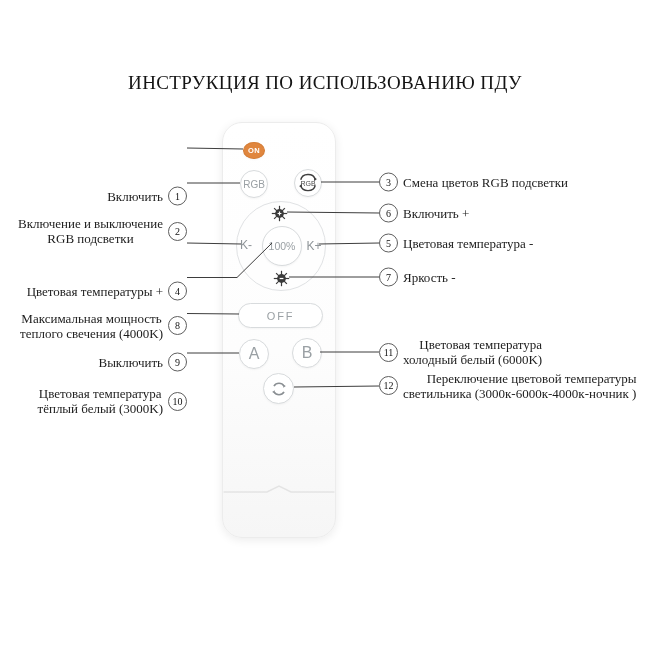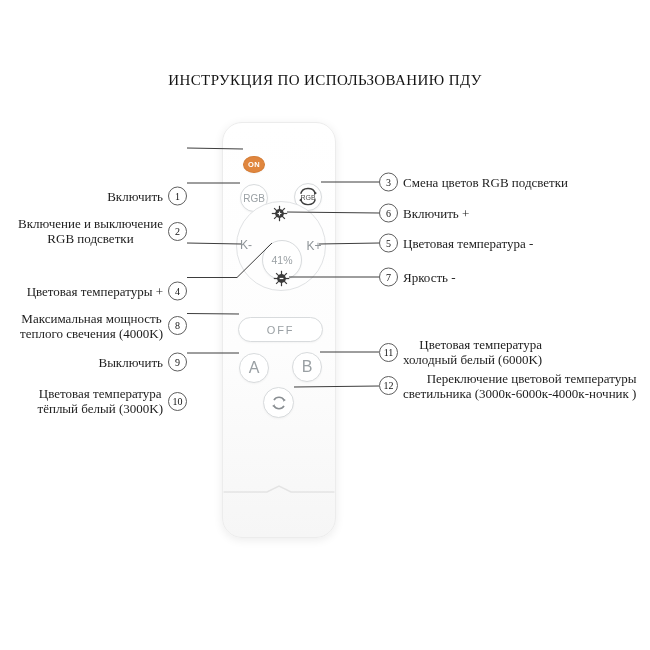--- a/index.html
+++ b/index.html
@@ -1,29 +1,29 @@
 <!DOCTYPE html>
 <html><head>
 <meta charset="utf-8">
 <style>
   html,body{margin:0;padding:0;background:#ffffff;}
   .canvas{position:relative;width:650px;height:650px;background:#ffffff;overflow:hidden;
           font-family:"Liberation Serif",serif;color:#1c1c1c;}
   .page-title{position:absolute;top:72px;left:0;width:650px;text-align:center;
-              font-size:15px;letter-spacing:.4px;color:#141414;font-weight:400;}
+              font-size:19px;letter-spacing:.4px;color:#141414;font-weight:400;}
   
   .remote{position:absolute;left:222px;top:122px;width:112px;height:414px;
           border-radius:20px;border:1px solid #ececec;
           background:linear-gradient(180deg,#ffffff 0%,#fdfdfd 55%,#f6f6f6 100%);
           box-shadow:0 2px 10px rgba(0,0,0,.08);}
   .remote *{box-sizing:border-box;}
   .btn{position:absolute;display:flex;align-items:center;justify-content:center;
        background:#ffffff;border:1px solid #d8dbdd;border-radius:50%;
        font-family:"Liberation Sans",sans-serif;color:#9aa0a4;
-       box-shadow:0 1px 2px rgba(0,0,0,.04);margin-top:14px;}
+       box-shadow:0 1px 2px rgba(0,0,0,.04);}
   .on-btn{left:20px;top:19px;width:22px;height:17px;background:#e0863e;border:1px solid #d47c35;
           color:#ffffff;font-size:7.5px;font-weight:bold;letter-spacing:.3px;}
   .rgb-btn{left:17px;top:47px;width:28px;height:28px;font-size:10px;}
   .rgbcycle-btn{left:71px;top:46px;width:28px;height:28px;}
   .rgbcycle-btn .rgb-small{position:absolute;left:0;top:0;width:100%;height:100%;
         display:flex;align-items:center;justify-content:center;
         font-size:7px;color:#4a4a4a;font-family:"Liberation Sans",sans-serif;}
   .ring{position:absolute;left:13px;top:78px;width:90px;height:90px;border-radius:50%;
         border:1px solid #e0e2e4;background:#fefefe;}
   .inner-circle{left:39px;top:103px;width:40px;height:40px;font-size:10.5px;}
@@ -71,21 +71,21 @@
           <path d="M6.2,10.5 A 8,7 0 0 1 21.8,10.0"></path>
           <path d="M21.8,16.5 A 8,7 0 0 1 6.2,17.0"></path>
         </g>
         <path d="M20.4,8.2 L23.6,9.6 L20.7,12.1 Z" fill="#3f3f3f"></path>
         <path d="M7.6,18.8 L4.4,17.4 L7.3,14.9 Z" fill="#3f3f3f"></path>
       </svg>
       <span class="rgb-small">RGB</span>
     </div>
 
     <div class="ring"></div>
-    <div class="btn inner-circle">41%</div>
+    <div class="btn inner-circle">100%</div>
     <div class="k-label k-minus">K-</div>
     <div class="k-label k-plus">K+</div>
 
     <svg class="sun sun-plus" width="17" height="17" viewBox="0 0 17 17">
       <g stroke="#3b3b3b" stroke-width="1.2">
         <line x1="8.5" y1="0.8" x2="8.5" y2="16.2"></line>
         <line x1="0.8" y1="8.5" x2="16.2" y2="8.5"></line>
         <line x1="3.1" y1="3.1" x2="13.9" y2="13.9"></line>
         <line x1="3.1" y1="13.9" x2="13.9" y2="3.1"></line>
       </g>

